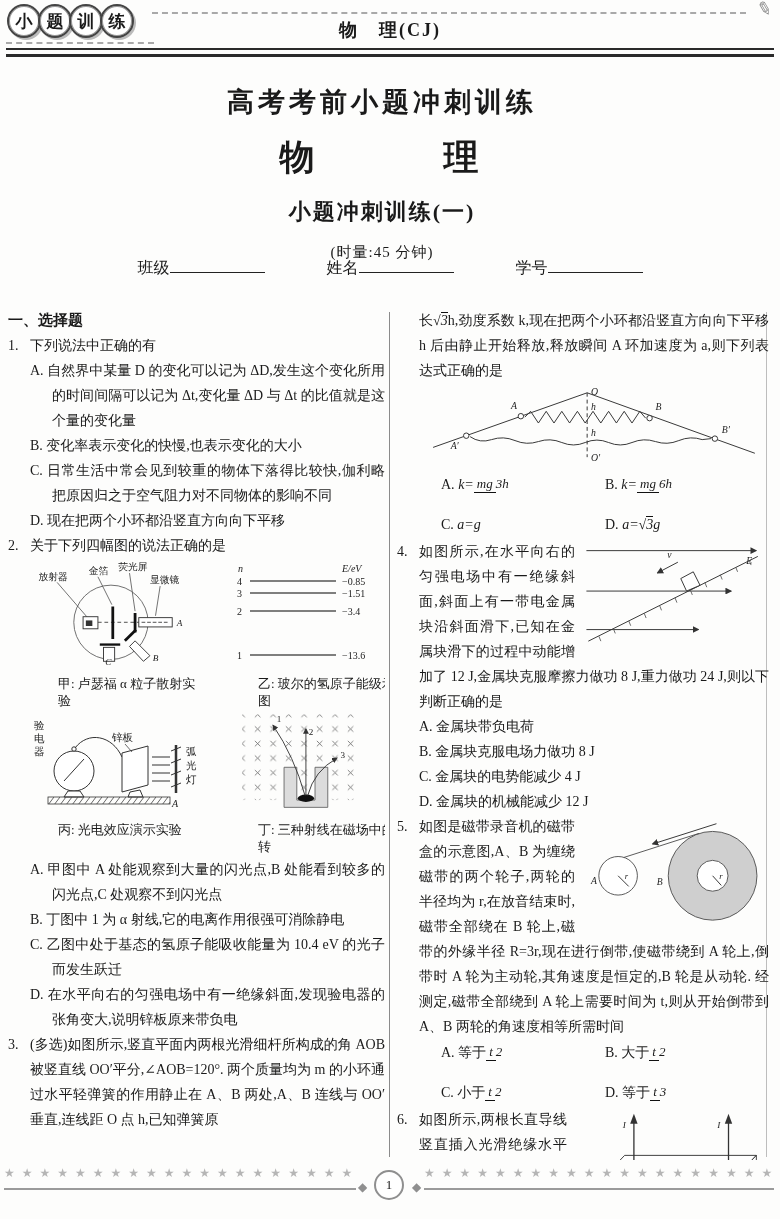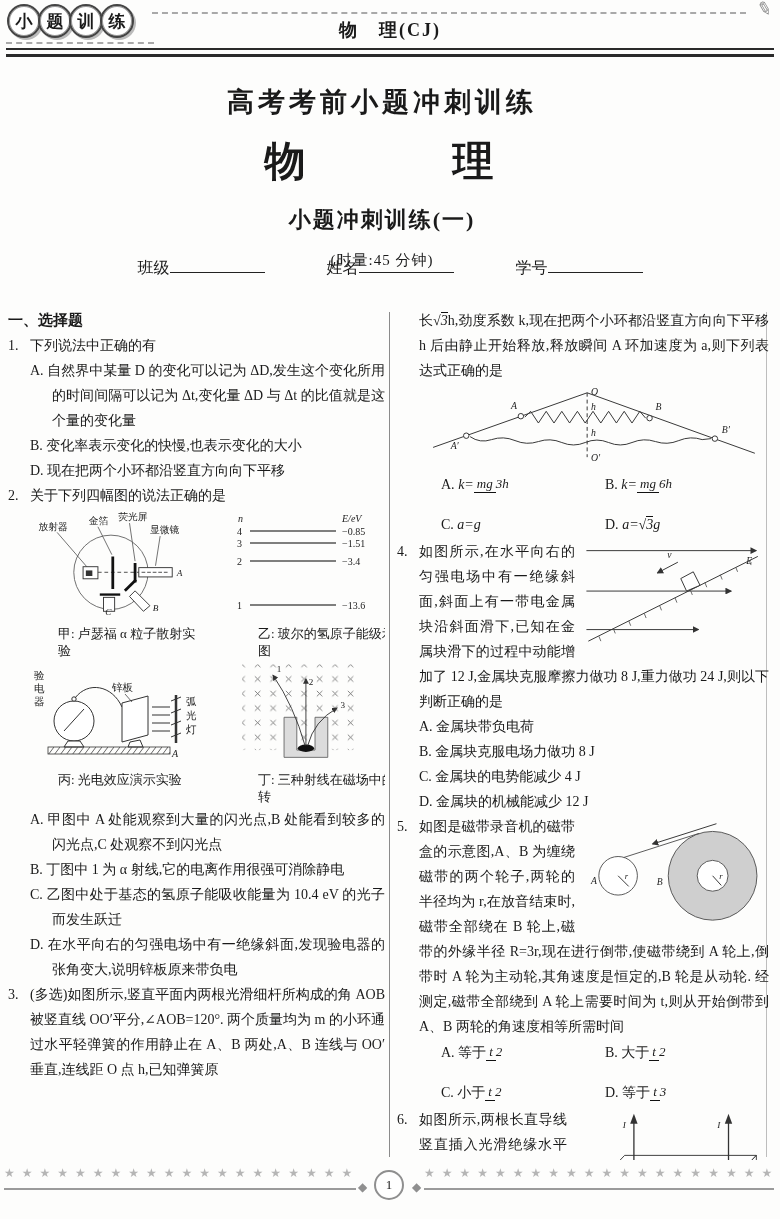--- a/index.html
+++ b/index.html
@@ -12,21 +12,21 @@
            box-shadow:2px 2px 0 #bbb, inset 0 0 0 1px #999;display:flex;align-items:center;justify-content:center;
            font-weight:bold;font-size:17px;margin-left:-3px;}
   .dash-top{position:absolute;top:12px;left:152px;right:34px;border-top:2px dashed #a9a9a9;}
   .dash-bot{position:absolute;top:42px;left:6px;width:148px;border-top:2px dashed #a9a9a9;}
   .pencil{position:absolute;top:-2px;right:8px;font-size:18px;color:#888;transform:rotate(15deg);}
   .hsubject{position:absolute;top:18px;left:0;right:0;text-align:center;font-weight:bold;font-size:18px;letter-spacing:2px;}
   .dbl{position:absolute;top:48px;left:6px;right:6px;height:4px;border-top:2px solid #2a2a2a;border-bottom:3px solid #2a2a2a;}
   
   .titles{position:absolute;top:76px;left:0;right:16px;text-align:center;}
   .t-main{font-size:27px;font-weight:bold;letter-spacing:4px;margin:8px 0 0;}
-  .t-subj{font-size:41px;font-weight:bold;letter-spacing:6px;margin:14px 0 0;}
+  .t-subj{font-size:35px;font-weight:bold;letter-spacing:6px;margin:14px 0 0;}
   .t-sub{font-size:22px;font-weight:bold;letter-spacing:2px;margin:16px 0 0;}
   .t-dur{font-size:15px;margin:16px 0 0;letter-spacing:1px;}
   .blanks{position:absolute;top:258px;left:0;right:0;display:flex;justify-content:center;gap:62px;font-size:16px;}
   .blank u{display:inline-block;width:95px;border-bottom:1px solid #222;text-decoration:none;height:14px;}
   
   .col{position:absolute;top:308px;height:852px;overflow:hidden;font-size:14px;line-height:25px;text-align:justify;}
   .col.left{left:8px;width:377px;}
   .col.right{left:397px;width:372px;}
   .vrule{position:absolute;top:312px;left:389px;height:845px;border-left:1px solid #8b8b8b;}
   .rrule{position:absolute;top:312px;left:766px;height:845px;border-left:1px solid #bdbdbd;}
@@ -98,20 +98,21 @@
 <div class="rrule"></div>
 
 <div class="col left">
   <p class="sec">一、选择题</p>
 
   <div class="q">
     <span class="qn">1.</span>
     <p class="stem">下列说法中正确的有</p>
     <p class="opt">A. 自然界中某量 D 的变化可以记为 ΔD,发生这个变化所用的时间间隔可以记为 Δt,变化量 ΔD 与 Δt 的比值就是这个量的变化量</p>
     <p class="opt">B. 变化率表示变化的快慢,也表示变化的大小</p>
+    <p class="opt">C. 日常生活中常会见到较重的物体下落得比较快,伽利略把原因归之于空气阻力对不同物体的影响不同</p>
     <p class="opt">D. 现在把两个小环都沿竖直方向向下平移</p>
   </div>
 
   <div class="q">
     <span class="qn">2.</span>
     <p class="stem">关于下列四幅图的说法正确的是</p>
 
     <div class="figgrid">
 
       <div class="figcell">

